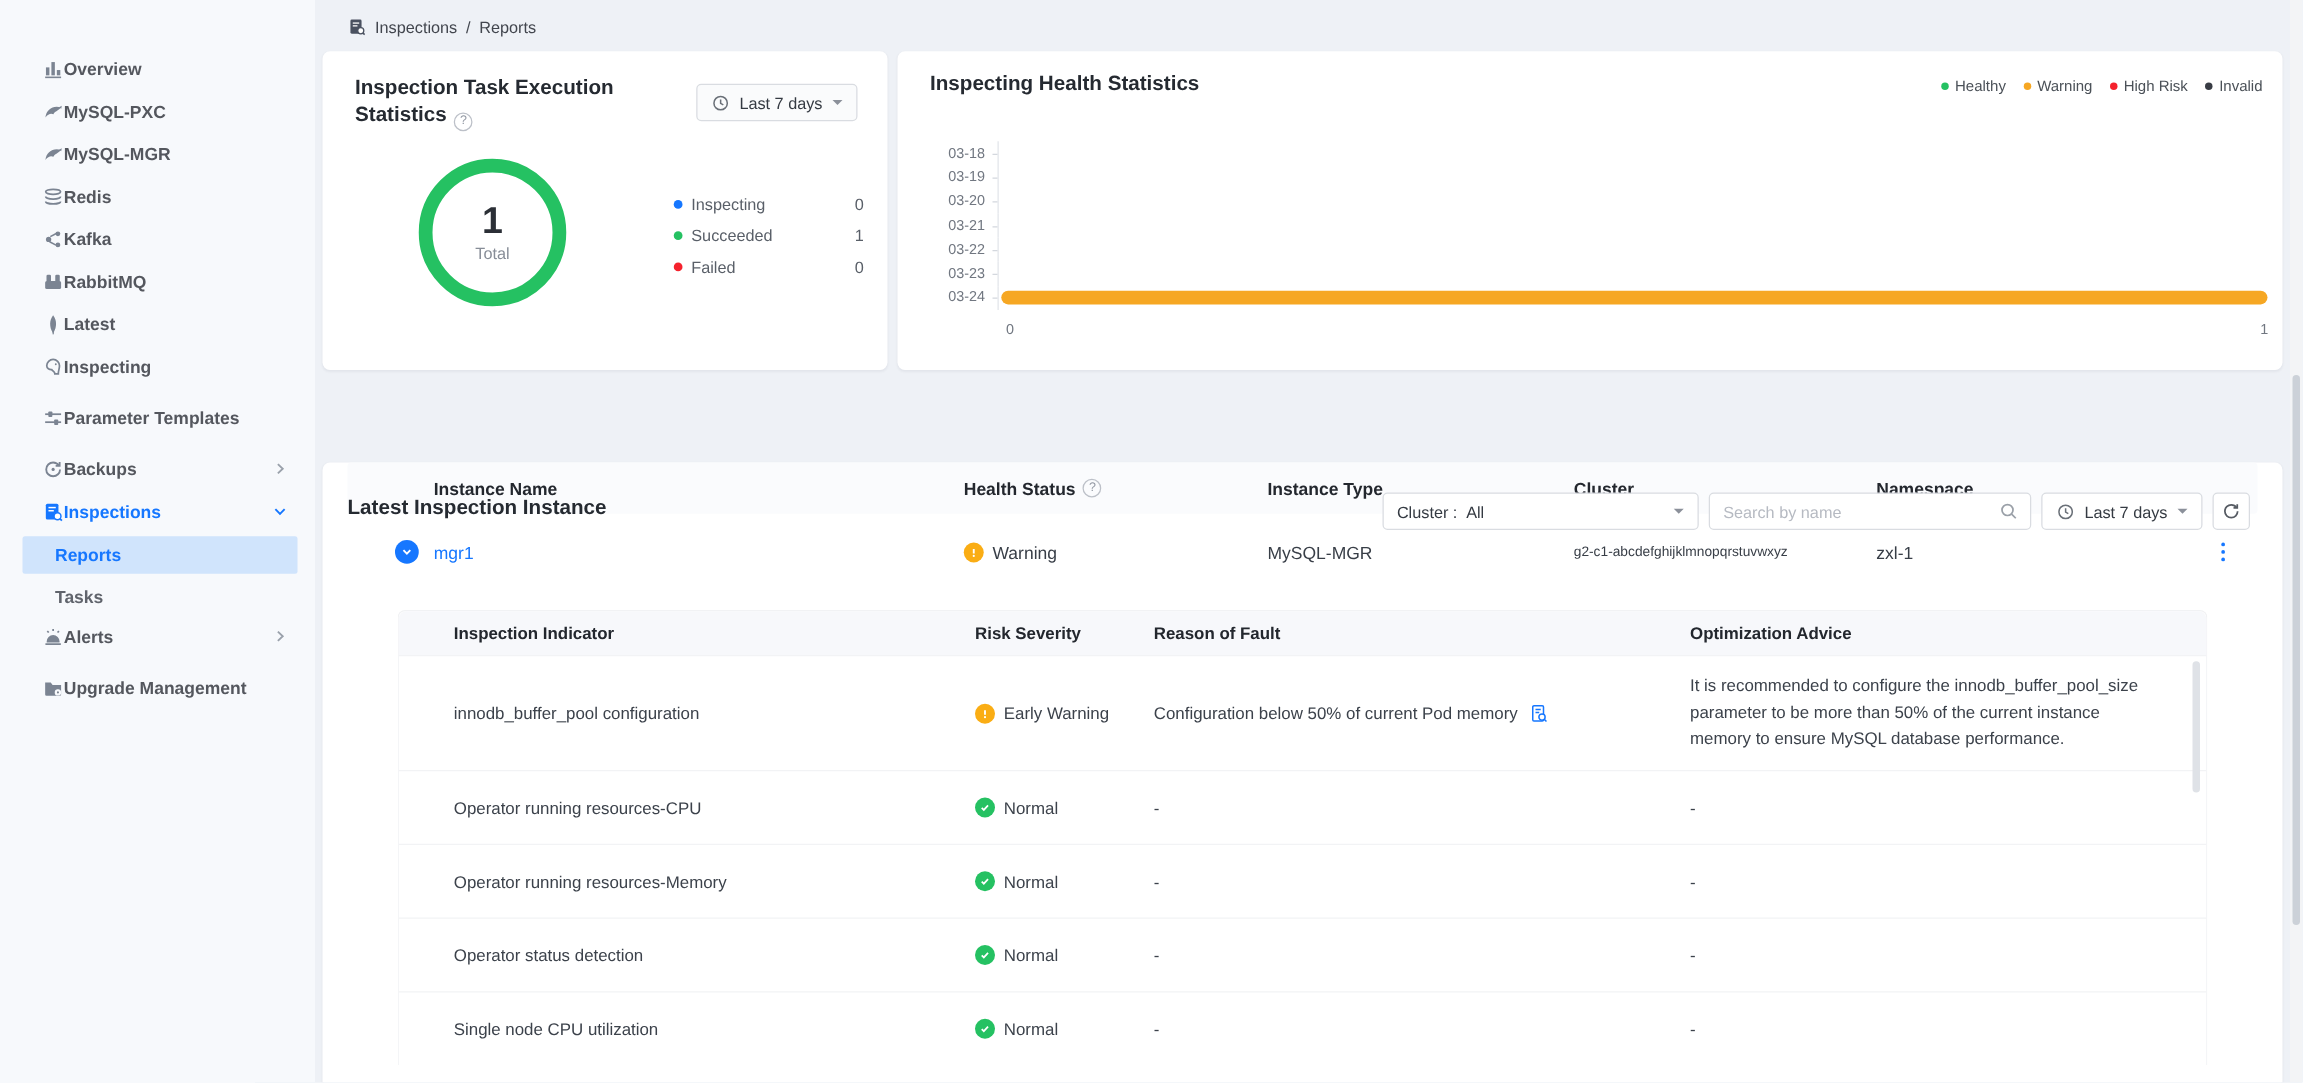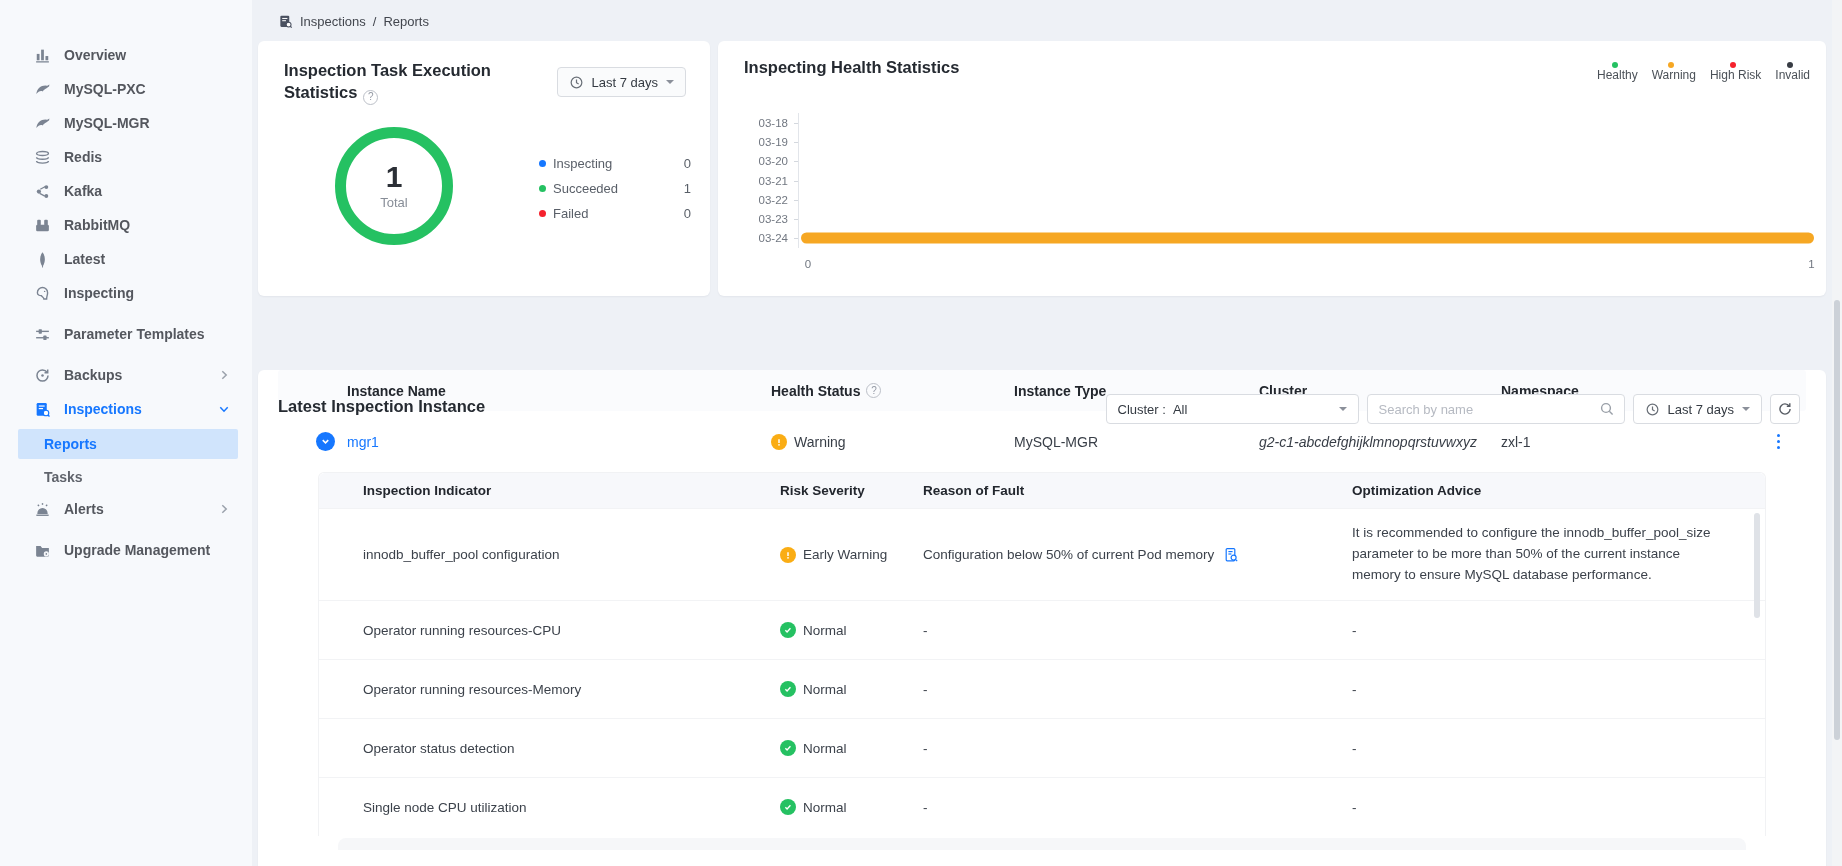--- a/index.html
+++ b/index.html
@@ -3,21 +3,21 @@
 <meta charset="utf-8">
 <style>
   * { margin:0; padding:0; box-sizing:border-box; }
   html,body { background:#eef1f6; }
   body { font-family:"Liberation Sans", sans-serif; }
   .app { position:relative; width:1842px; height:866px; overflow:hidden; background:#eef1f6; color:#383e47; }
 
   
   .sidebar { position:absolute; left:0; top:0; width:252px; height:866px; background:#f7f9fc; }
   .nav { padding-top:38px; }
-  .nav-item { display:flex; align-items:center; height:34px; padding:0 22px 0 34px; gap:13px;
+  .nav-item { display:flex; align-items:center; height:34px; padding:0 22px 0 34px; 
               font-size:14px; font-weight:600; color:#54575e; cursor:pointer; }
   .nav-item .icon { width:17px; height:17px; flex:0 0 17px; display:flex; align-items:center; justify-content:center; }
   .nav-item .lbl { flex:1; line-height:17px; }
   .nav-item.two-line { height:48px; }
   .nav-item.two-line .lbl { width:120px; }
   .nav-item.active-parent { color:#1677ff; }
   .nav-sub { display:flex; align-items:center; height:30px; padding-left:44px; font-size:14px;
              font-weight:600; color:#60646c; cursor:pointer; }
   .nav-sub.selected { background:#d0e4fc; color:#1677ff; margin:3px 14px 3px 18px; padding-left:26px; border-radius:2px; }
   .chev { display:flex; align-items:center; }
@@ -50,21 +50,21 @@
   .exec-legend { position:absolute; left:281px; top:110px; width:152px; }
   .exec-legend .lrow { display:flex; align-items:center; height:25px; font-size:13px; color:#595f68; }
   .dot { width:7px; height:7px; border-radius:50%; margin-right:7px; flex:0 0 7px; }
   .exec-legend .llabel { flex:1; }
   .dot-blue { background:#1677ff; } .dot-green { background:#25c162; }
   .dot-red { background:#f5222d; } .dot-orange { background:#f6a723; } .dot-dark { background:#383c44; }
 
   .health-title { position:absolute; left:26px; top:17px; }
   .health-legend { position:absolute; right:16px; top:21px; display:flex; gap:14px; align-items:center;
                    font-size:12px; color:#4b5158; }
-  .health-legend .hli { display:flex; align-items:center;flex-direction:column; }
+  .health-legend .hli { display:flex; align-items:center; }
   .health-legend .dot { width:6px; height:6px; margin-right:5px; flex-basis:6px; }
 
   .hchart { position:absolute; left:24px; top:72px; right:14px; }
   .hc-row { display:flex; align-items:center; height:19.3px; }
   .hc-ylabel { width:56px; padding-right:10px; text-align:right; font-size:11.5px; color:#717781; }
   .hc-track { flex:1; height:100%; position:relative; border-left:1px solid #e2e5ea; }
   .hc-track::before { content:''; position:absolute; left:-5px; top:50%; width:4px; height:1px; background:#d4d8de; }
   .hc-bar { position:absolute; left:2px; top:50%; transform:translateY(-50%); height:11px; border-radius:5.5px; }
   .hc-xlabels { position:relative; margin-left:66px; margin-top:10px; height:14px;
                 font-size:11.5px; color:#717781; }
@@ -91,25 +91,25 @@
   .ohead { height:41px; background:#fafbfd; font-size:14px; font-weight:700; color:#23272e; border-radius:3px; }
   .ohead .hcell { display:flex; align-items:center; }
   .orow { height:61px; font-size:14px; color:#383e47; cursor:pointer; }
   .expand-btn { width:19px; height:19px; border-radius:50%; background:#1677ff; display:flex;
                 align-items:center; justify-content:center; margin-left:38px; cursor:pointer; }
   .link { color:#1677ff; cursor:pointer; }
   .status { display:flex; align-items:center; gap:7px; }
   .sicon { width:16px; height:16px; border-radius:50%; display:inline-flex; align-items:center; justify-content:center; flex:0 0 16px; }
   .sicon.warn { background:#faad14; }
   .sicon.ok { background:#25c162; }
-  .cluster-cell { font-size:14px;font-style:italic; }
+  .cluster-cell { font-size:11px; }
   .kebab { display:flex; flex-direction:column; gap:2.5px; align-items:center; justify-self:center; padding:4px 8px; cursor:pointer; }
   .kebab i { width:3.5px; height:3.5px; border-radius:50%; background:#1677ff; }
 
-  .panel { margin:0 40px; background:#fff; border:1px solid #f1f2f4; border-bottom:none;
+  .panel { margin:16px 40px; background:#fff; border:1px solid #f1f2f4; border-bottom:none;
            border-radius:6px 6px 0 0; position:relative; }
   .pgrid { display:grid; grid-template-columns:417px 143px 429px 1fr; align-items:center; padding:0 30px 0 44px; }
   .phead { height:35px; background:#f7f8fb; font-size:13.5px; font-weight:700; color:#23272e; border-radius:6px 6px 0 0; }
   .prow { font-size:13.5px; color:#3c424b; border-top:1px solid #f2f3f5; }
   .prow:first-of-type { border-top:none; }
   .prow.tall { height:92px; }
   .prow.short { height:59px; }
   .advice { line-height:1.55; padding:10px 10px 10px 0; }
   .reason-cell { display:flex; align-items:center; gap:9px; }
   .pscroll-thumb { position:absolute; right:5px; top:40px; width:6px; height:105px; background:#dfe2e7; border-radius:3px; }

